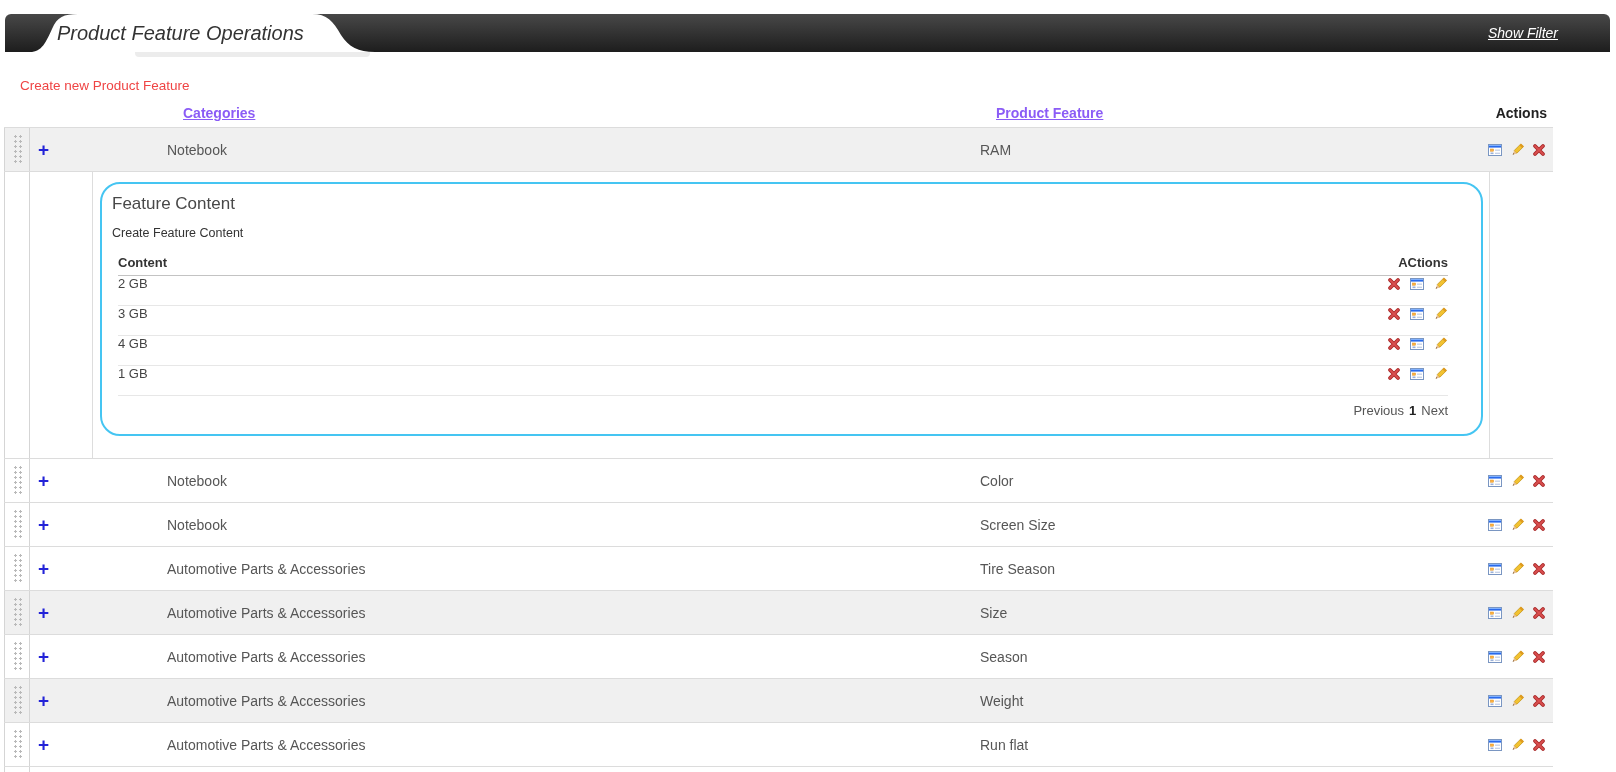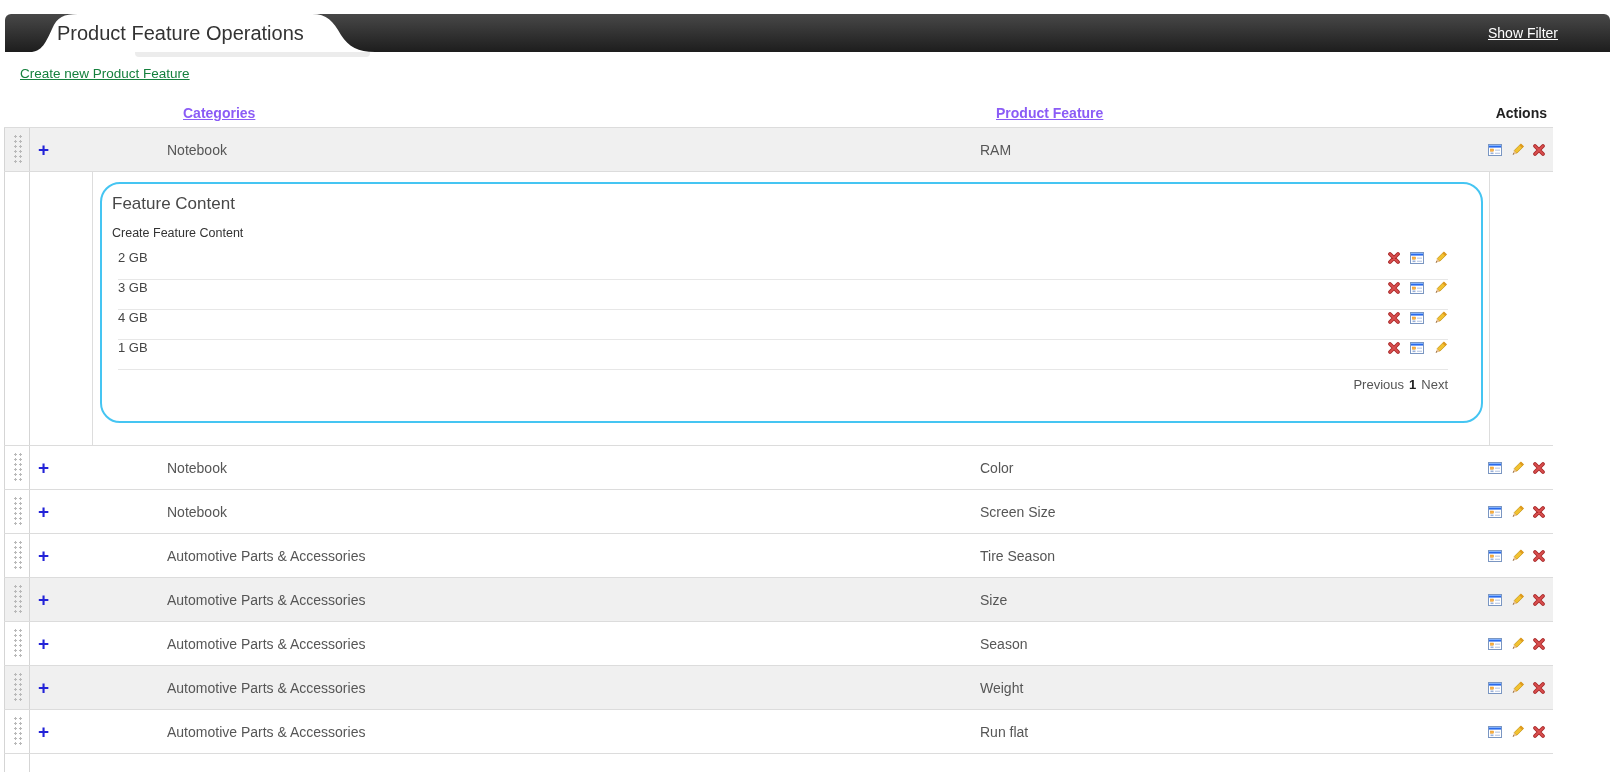--- a/index.html
+++ b/index.html
@@ -2,32 +2,32 @@
 <html><head>
 <meta charset="utf-8">
 <style>
   * { margin:0; padding:0; box-sizing:border-box; }
   html,body { width:1616px; height:772px; background:#fff;
     font-family:"Liberation Sans", sans-serif; color:#333; overflow:hidden; }
   .page { position:relative; width:1616px; height:772px; background:#fff; }
 
   
   .topbar { position:absolute; left:5px; top:14px; width:1605px; height:38px;
-    background:linear-gradient(#484848,#1d1d1d); border-radius:6px 6px 0 0; }
+    background:linear-gradient(#484848,#1d1d1d); border-radius:6px 6px 0 0;font-style:italic; }
   .tab-shape { position:absolute; left:25px; top:0; width:345px; height:38px; }
   .tab-title { position:absolute; left:52px; top:50%; transform:translateY(-50%);
     font-size:20px; color:#333; white-space:nowrap; }
   .tab-shadow { position:absolute; left:135px; top:52px; width:235px; height:5px;
     background:#ececec; border-radius:0 0 4px 4px; }
   .show-filter { position:absolute; right:52px; top:50%; transform:translateY(-50%);
     color:#fff; font-size:14px; text-decoration:underline; cursor:pointer; }
 
   
-  .create-link { position:absolute; left:20px; top:66px; font-size:13.5px;
-    color:#15803d; text-decoration:underline; cursor:pointer; }
+  .create-link { position:absolute; left:20px; top:78px; font-size:13.5px;
+    color:#ef4444; cursor:pointer; }
 
   
   .tbl { position:absolute; left:4px; top:99px; width:1549px; }
   .hdr-row, .trow { display:grid; grid-template-columns:26px 40px 910px 500px 1fr; }
   .hdr-row { height:28px; align-items:center; }
   .hdr-cat { padding-left:97px; }
   .hdr-link { font-size:14px; font-weight:bold; color:#8b5cf6;
     text-decoration:underline; cursor:pointer;margin-left:16px; }
   .hdr-plain { font-size:14px; font-weight:bold; color:#222; text-align:right;
     padding-right:6px; }
@@ -138,20 +138,24 @@
     </div>
   </div>
         <div class="detail-row">
     <div class="detail-gutter"></div>
     <div>
       <div class="detail-box">
         <div class="panel">
           <div class="panel-title">Feature Content</div>
           <a class="panel-create" style="display:inline-block">Create Feature Content</a>
           <div class="inner-tbl">
+            <div class="inner-hdr">
+              <span>Content</span>
+              <span>ACtions</span>
+            </div>
             <div class="cbody">
                     <div class="crow">
     <span class="ctext">2 GB</span>
     <span class="cicons">
       <span class="icon16">
         <svg viewBox="0 0 16 16">
                             <path d="M4 4 L12 12 M12 4 L4 12" stroke="#a82626" stroke-width="3.8" stroke-linecap="round"></path>
                             <path d="M4 4 L12 12 M12 4 L4 12" stroke="#d94f4f" stroke-width="1.8" stroke-linecap="round"></path>
                           </svg>
       </span>

